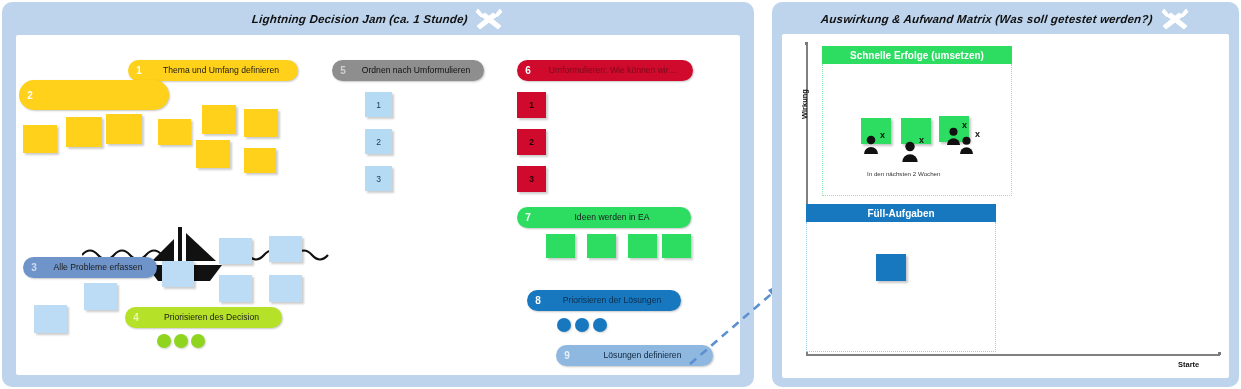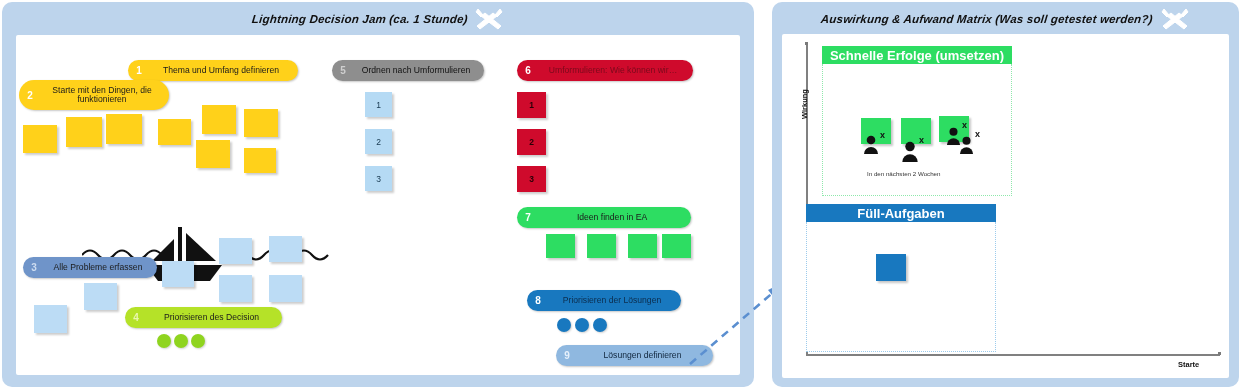--- a/index.html
+++ b/index.html
@@ -83,21 +83,21 @@
 
   .axis-line{position:absolute;background:#808080;}
   .axis-lbl{position:absolute;font-size:7.5px;font-weight:bold;color:#111;}
   .axis-lbl.vert{transform:rotate(-90deg);transform-origin:left top;white-space:nowrap;}
   .axis-tick{position:absolute;width:3px;height:3px;background:#7a7a7a;}
 
   .quad{position:absolute;background:#fff;}
   .quad .hd{
     position:absolute;left:0;top:0;right:0;height:18px;
     display:flex;align-items:center;justify-content:center;
-    font-size:13px;font-weight:bold;color:#fff;
+    font-size:10px;font-weight:bold;color:#fff;
   }
   .quad .area{position:absolute;left:0;top:18px;right:0;bottom:0;}
   .q-green .hd{background:#2ddd62;}
   .q-green .area{border:1px dotted #8ee8ab;border-top:none;}
   .q-orange .hd{background:#f79a1f;}
   .q-orange .area{border:1px dotted #f7c78a;border-top:none;}
   .q-blue .hd{background:#1878bf;}
   .q-blue .area{border:1px dotted #9ccbec;border-top:none;}
   .q-red .hd{background:#cf0a2c;}
   .q-red .area{border:1px dotted #eda0af;border-top:none;}
@@ -135,21 +135,20 @@
 
     <div class="panel-body" id="left-body">
 
       <div class="pill p-yellow" style="left:112px;top:25px;width:170px;">
         <span class="num">1</span>
         <span class="lbl">Thema und Umfang definieren</span>
       </div>
 
       <div class="pill p-yellow tall" style="left:3px;top:45px;width:150px;">
         <span class="num">2</span>
-        <span class="lbl">Starte mit den Dingen, die funktionieren</span>
       </div>
 
       <div class="note n-yellow" style="left:7px;top:90px;width:34px;height:28px;"></div>
       <div class="note n-yellow" style="left:50px;top:82px;width:36px;height:30px;"></div>
       <div class="note n-yellow" style="left:90px;top:79px;width:36px;height:30px;"></div>
       <div class="note n-yellow" style="left:142px;top:84px;width:33px;height:26px;"></div>
       <div class="note n-yellow" style="left:186px;top:70px;width:34px;height:29px;"></div>
       <div class="note n-yellow" style="left:228px;top:74px;width:34px;height:28px;"></div>
       <div class="note n-yellow" style="left:180px;top:105px;width:34px;height:28px;"></div>
       <div class="note n-yellow" style="left:228px;top:113px;width:32px;height:25px;"></div>
@@ -195,21 +194,21 @@
       <div class="pill p-red" style="left:501px;top:25px;width:176px;">
         <span class="num">6</span>
         <span class="lbl">Umformulieren: Wie können wir…</span>
       </div>
       <div class="note n-red" style="left:501px;top:57px;width:29px;height:26px;">1</div>
       <div class="note n-red" style="left:501px;top:94px;width:29px;height:26px;">2</div>
       <div class="note n-red" style="left:501px;top:131px;width:29px;height:26px;">3</div>
 
       <div class="pill p-green" style="left:501px;top:172px;width:174px;">
         <span class="num">7</span>
-        <span class="lbl">Ideen finden in EA</span>
+        <span class="lbl">Ideen werden in EA</span>
       </div>
       <div class="note n-green" style="left:530px;top:199px;width:29px;height:24px;"></div>
       <div class="note n-green" style="left:571px;top:199px;width:29px;height:24px;"></div>
       <div class="note n-green" style="left:612px;top:199px;width:29px;height:24px;"></div>
       <div class="note n-green" style="left:646px;top:199px;width:29px;height:24px;"></div>
 
       <div class="pill p-blue" style="left:511px;top:255px;width:154px;">
         <span class="num">8</span>
         <span class="lbl">Priorisieren der Lösungen</span>
       </div>

